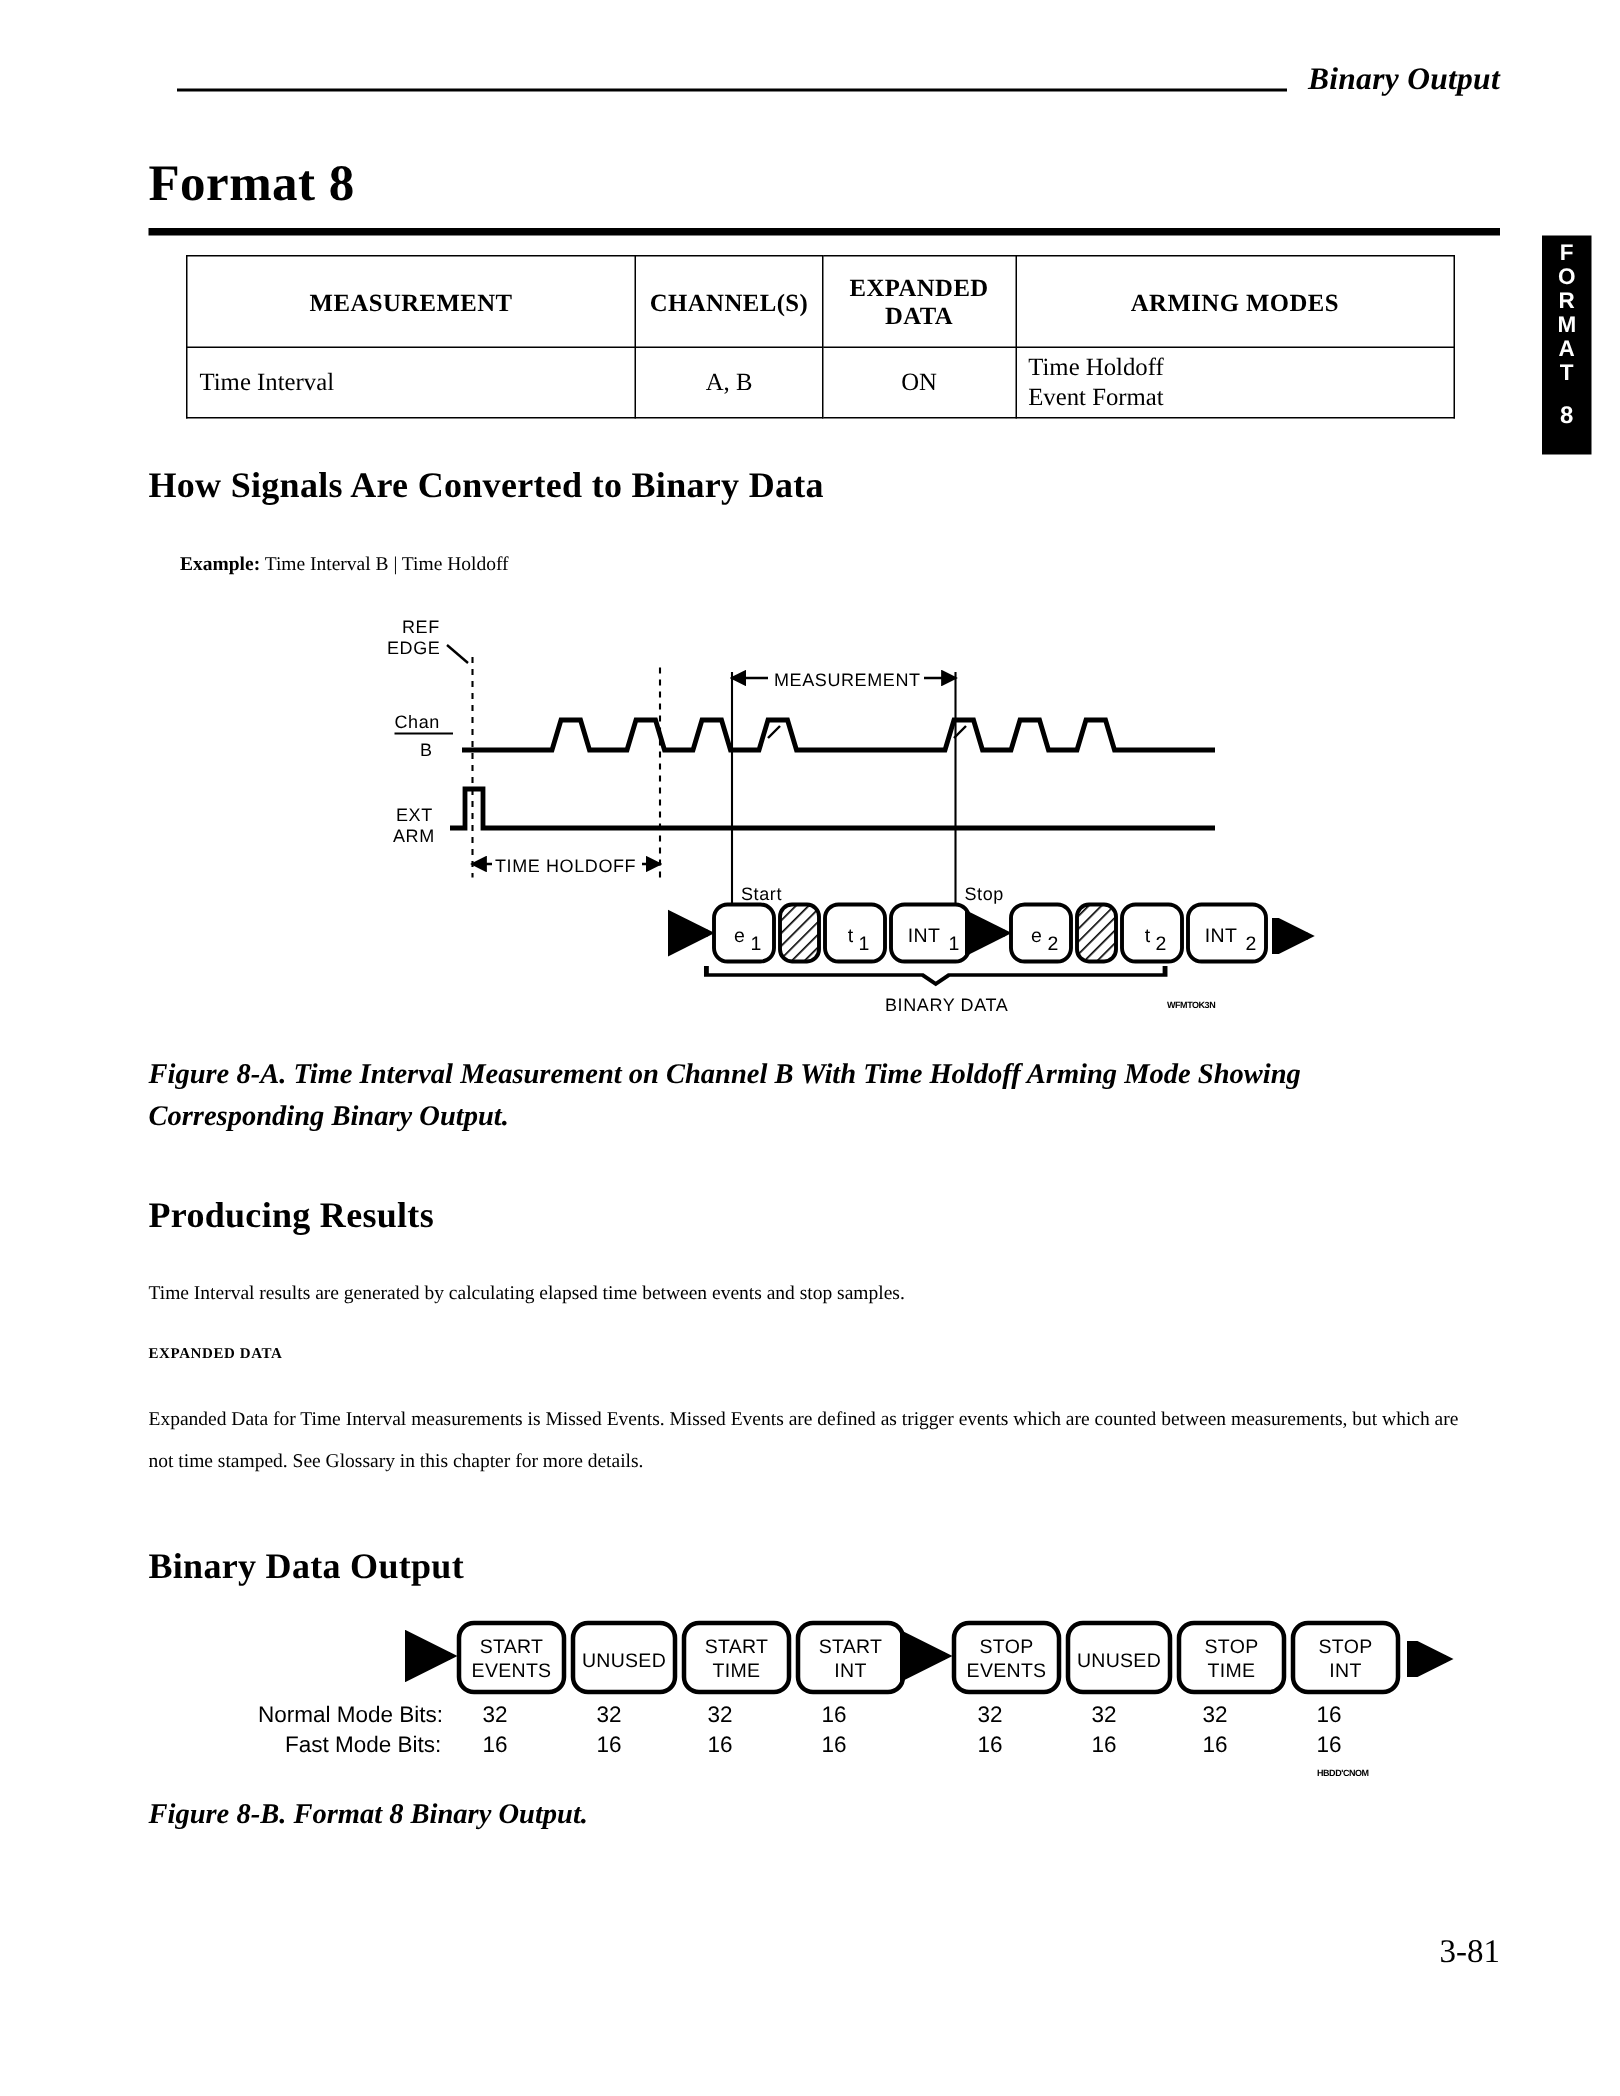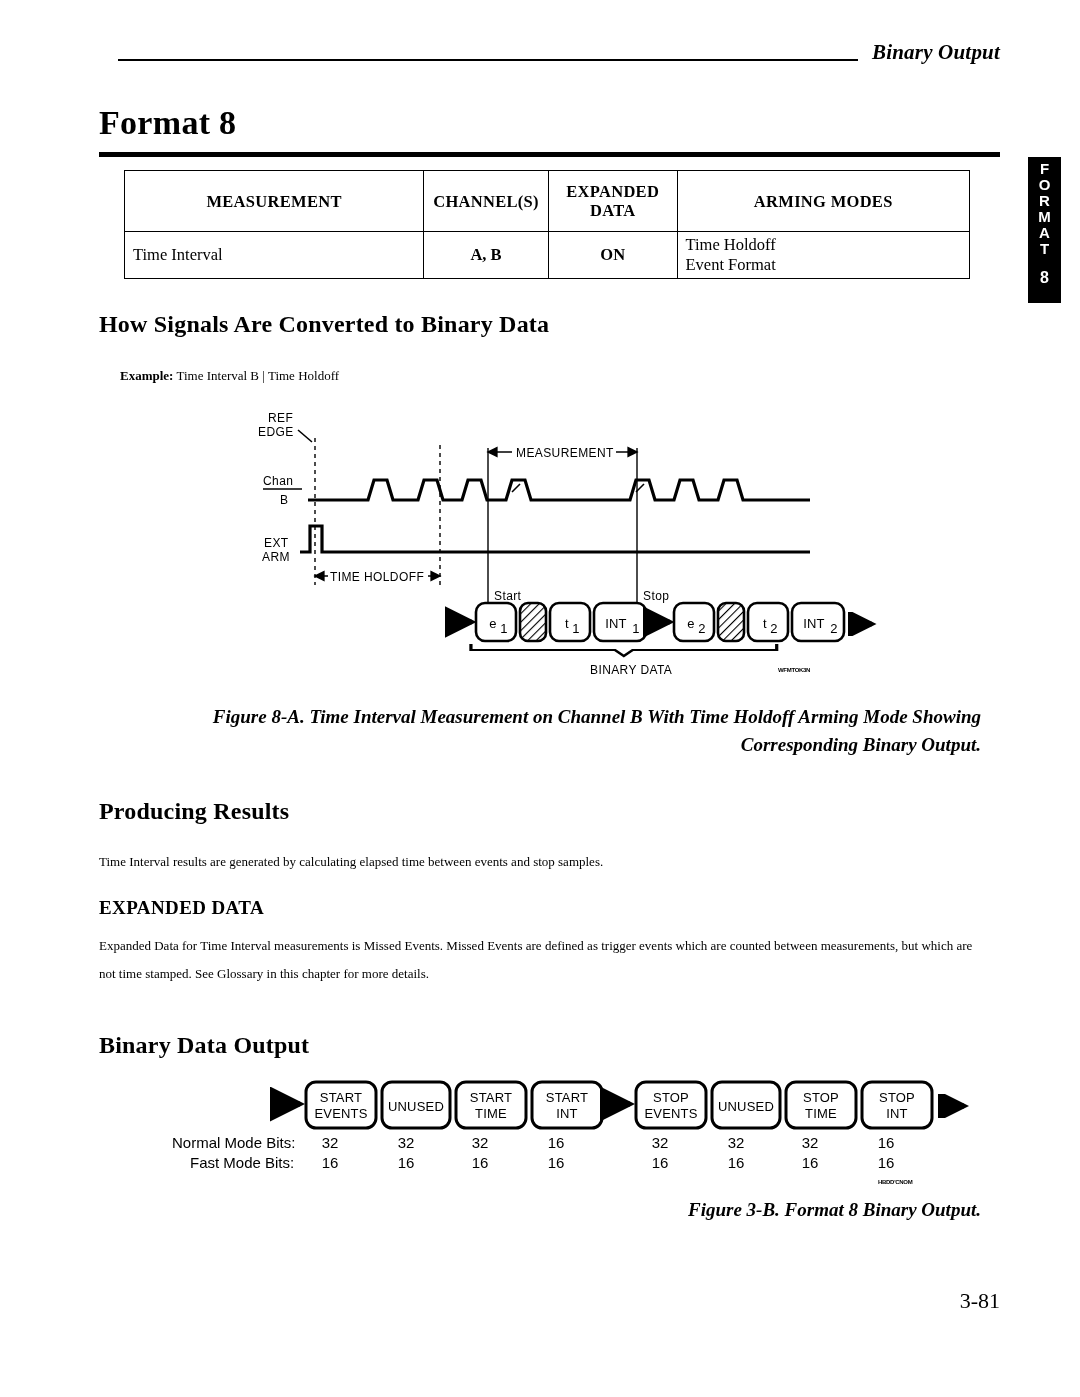--- a/index.html
+++ b/index.html
@@ -116,51 +116,50 @@
   }
   #spec-table tbody td {
     height: 46px;
     font-size: 16.5px;
     padding-left: 8px;
     line-height: 20px;
   }
   #spec-table tbody td.ctr {
     text-align: center;
     padding-left: 0;
-    font-weight: bold;
   }
   .col-meas  { width: 300px; }
   .col-chan  { width: 124px; }
   .col-exp   { width: 128px; }
   .col-arm   { width: 294px; }
 
   
   .h2 {
     position: absolute;
     font-size: 24px;
     font-weight: bold;
     letter-spacing: .2px;
   }
   .h3 {
     position: absolute;
-    font-size: 19px;
+    font-size: 10px;
     font-weight: bold;
     letter-spacing: .4px;
   }
   .body {
     position: absolute;
     font-size: 13px;
     line-height: 28px;
   }
   .caption {
     position: absolute;
     font-style: italic;
     font-weight: bold;
     font-size: 19px;
-    text-align: right;
+    text-align: left;
     line-height: 28px;
   }
   #page-number {
     position: absolute;
     right: 80px;
     top: 1288px;
     font-size: 22px;
     font-weight: normal;
   }
 
@@ -468,15 +467,15 @@
     <text class="fig-text-bits" x="396" y="38" text-anchor="middle">16</text>
     <text class="fig-text-bits" x="500" y="38" text-anchor="middle">16</text>
     <text class="fig-text-bits" x="576" y="38" text-anchor="middle">16</text>
     <text class="fig-text-bits" x="650" y="38" text-anchor="middle">16</text>
     <text class="fig-text-bits" x="726" y="38" text-anchor="middle">16</text>
 
     <text class="idmark" x="718" y="54">HBDD'CNOM</text>
   </svg>
 </div>
 
-<div class="caption" style="left:99px; top:1196px; width:882px;">Figure 3-B. Format 8 Binary Output.</div>
+<div class="caption" style="left:99px; top:1196px; width:882px;">Figure 8-B. Format 8 Binary Output.</div>
 
 <div id="page-number">3-81</div>
 
 </body></html>

